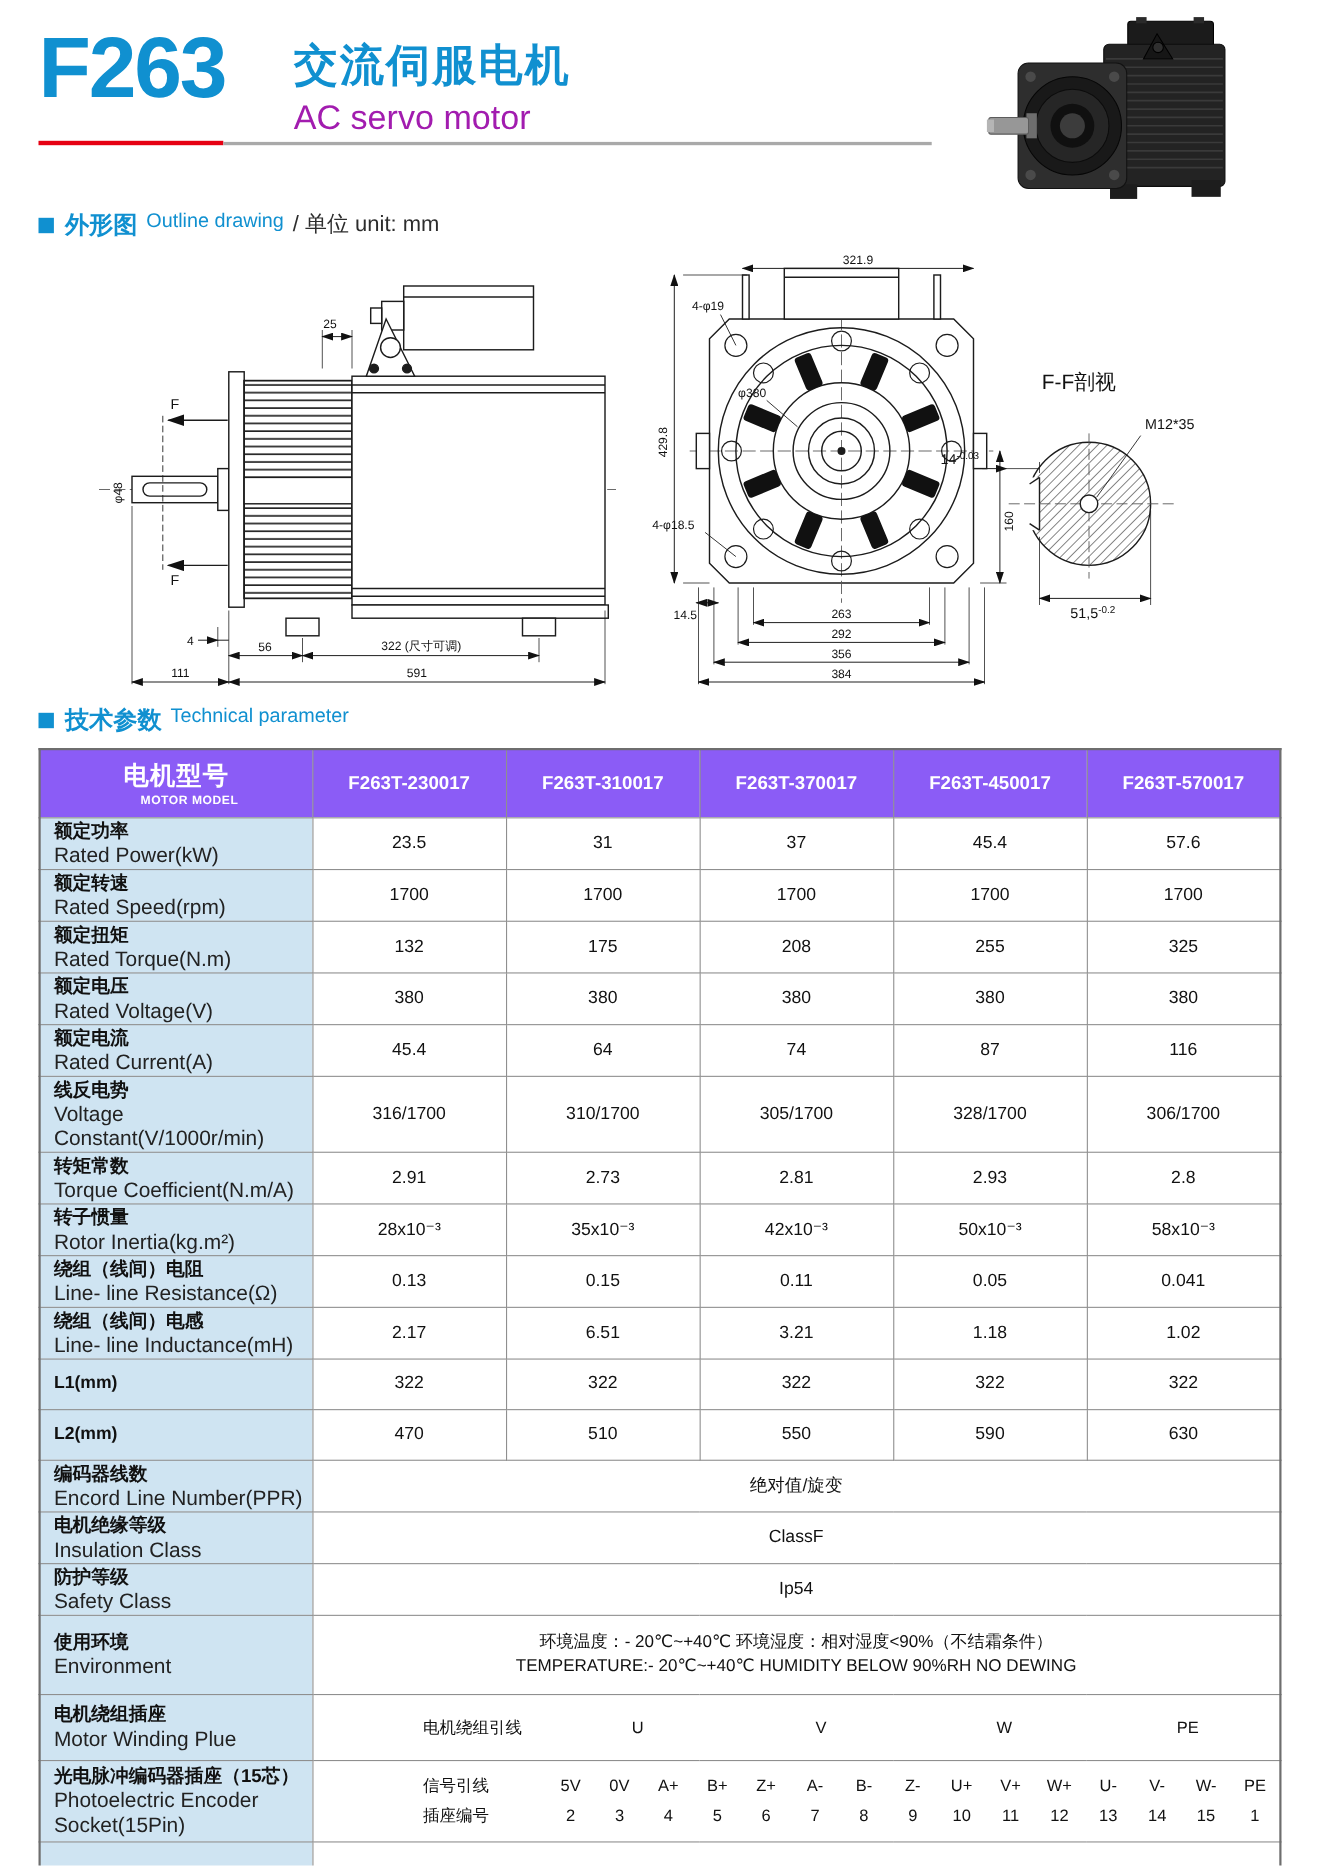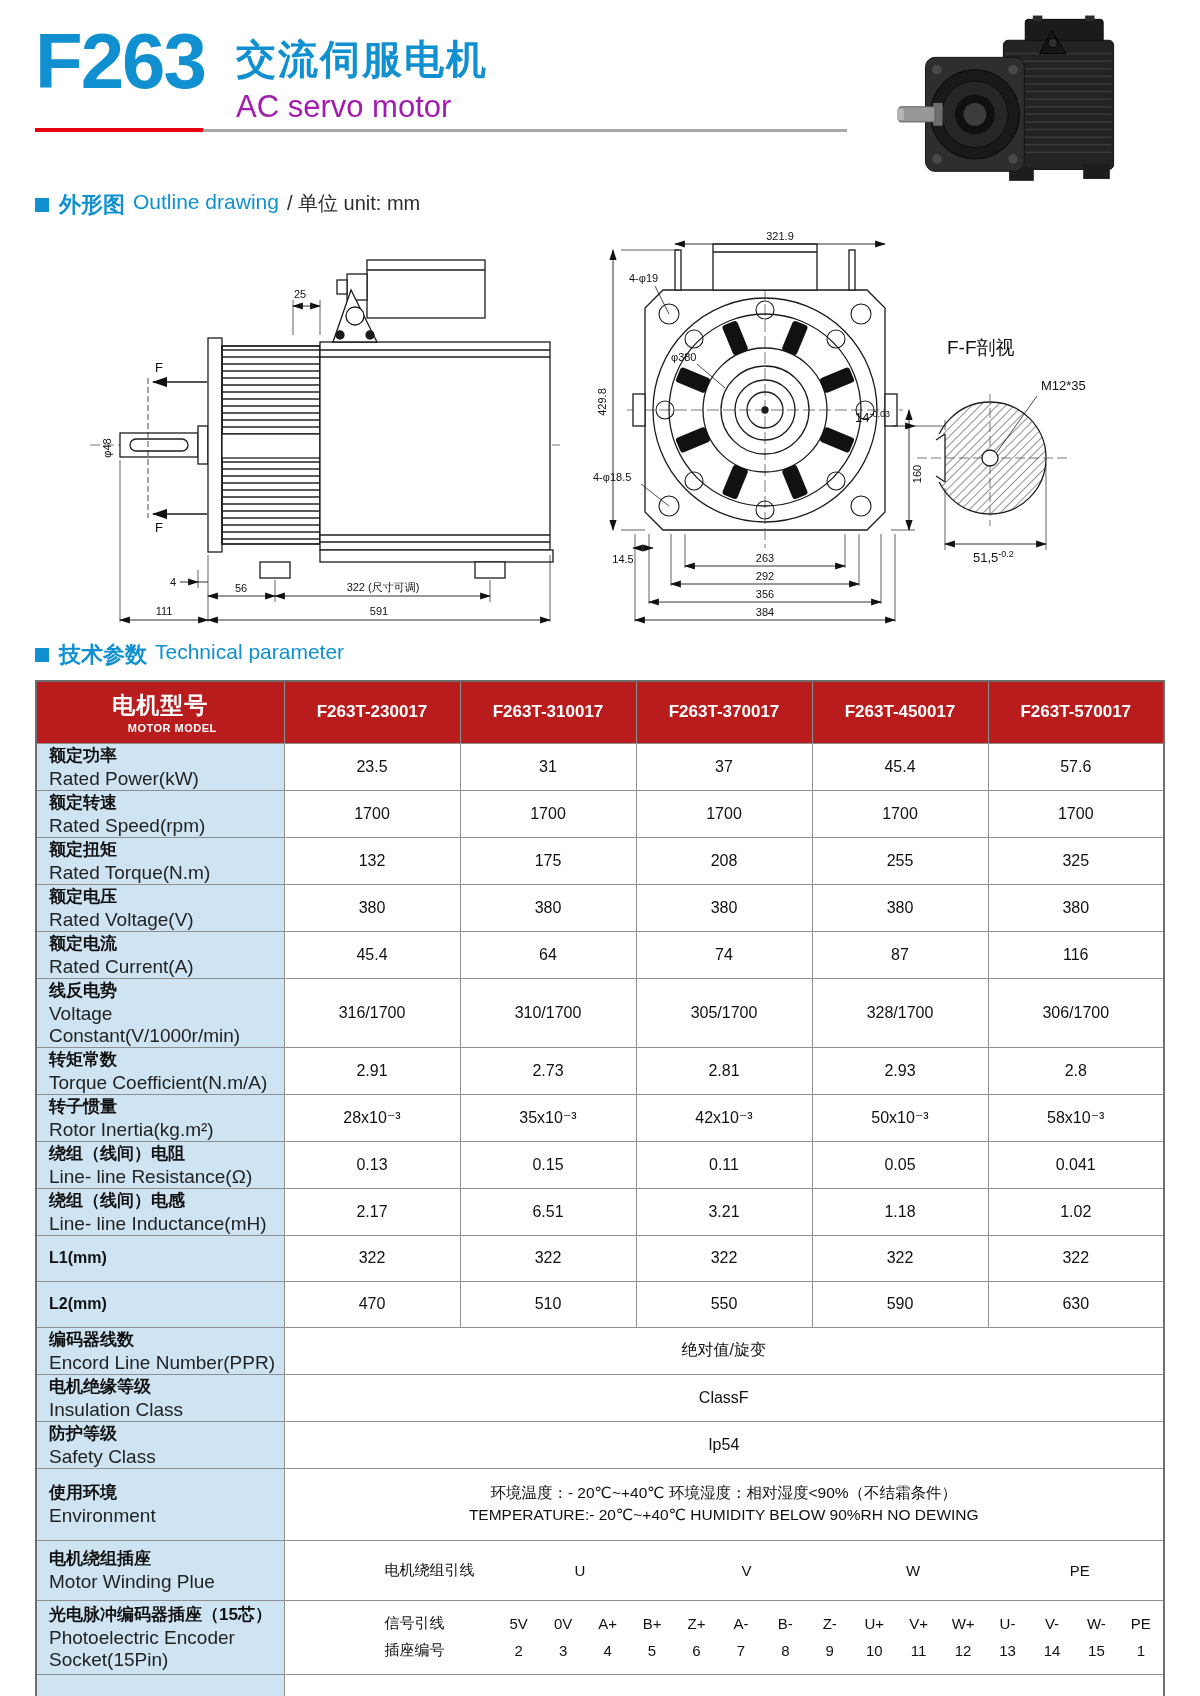--- a/index.html
+++ b/index.html
@@ -10,42 +10,42 @@
     color: #1a1a1a;
     padding: 24px 35px 8px 35px;
     position: relative;
   }
   
   .hdr { position: relative; height: 160px; }
   .model-big {
     font-size: 78px; font-weight: 700; color: #1090d0;
     letter-spacing: -2px; line-height: 0.95; display: inline-block;
   }
-  .hdr-titles { position: absolute; left: 201px; top: 8px; }
+  .hdr-titles { position: absolute; left: 232px; top: 8px; }
   .title-cn { font-size: 40px; font-weight: 700; color: #1090d0; letter-spacing: 2px; }
   .title-en { font-size: 31px; color: #a21caf; margin-top: 2px; }
   .rule { position: absolute; left: 0; top: 104px; width: 812px; display: flex; align-items: center; }
   .rule-red { width: 168px; height: 4px; background: #e60012; }
   .rule-gray { flex: 1; height: 3px; background: #a9a9a9; }
   .photo { position: absolute; right: 40px; top: -16px; width: 228px; height: 188px; background: #fff; }
   
   .sect { display: flex; align-items: flex-start; margin: 6px 0 10px 0; }
   .sq { width: 14px; height: 14px; background: #1090d0; margin-right: 10px; align-self: center; }
   .sect .cnb { font-size: 22px; font-weight: 700; color: #1090d0; margin-right: 8px; }
-  .sect .enb { font-size: 21px; color: #1090d0; margin-right: 8px; }
+  .sect .enb { font-size: 18px; color: #1090d0; margin-right: 8px; }
   .sect .unit { font-size: 20px; color: #2d2d2d; }
   
   .drawwrap { width: 1130px; height: 402px; margin-bottom: 8px; }
   svg text { font-family: "Liberation Sans", "DejaVu Sans", sans-serif; }
   .dimt { font-size: 11px; fill: #111; }
   .dimb { font-size: 13px; fill: #111; }
   
   table.params { border-collapse: collapse; width: 1130px; table-layout: fixed; border: 2px solid #6e6e6e; }
   table.params th, table.params td { border: 1px solid #8f8f8f; }
-  thead th { background: #b91c1c; color: #fff; border: none; border-left: 2px solid #fff; vertical-align: middle; }
+  thead th { background: #8b5cf6; color: #fff; border: none; border-left: 2px solid #fff; vertical-align: middle; }
   thead th:first-child { border-left: none; }
   thead tr { height: 62px; }
   .mh-cn { font-size: 23px; font-weight: 700; letter-spacing: 1px; }
   .mh-en { font-size: 11px; font-weight: 700; letter-spacing: 0.5px; margin-top: 1px; padding-left: 24px; }
   thead th.model { font-size: 17px; font-weight: 700; text-align: center; }
   thead th:first-child { text-align: center; }
   tbody th { background: #cfe4f2; text-align: left; padding-left: 12px; font-weight: 400; vertical-align: middle; }
   tbody th .cn { font-size: 17px; font-weight: 700; color: #111; }
   tbody th .en { font-size: 19px; color: #222; margin-top: 1px; }
   tbody th .plain { font-size: 16px; font-weight: 700; color: #111; }

